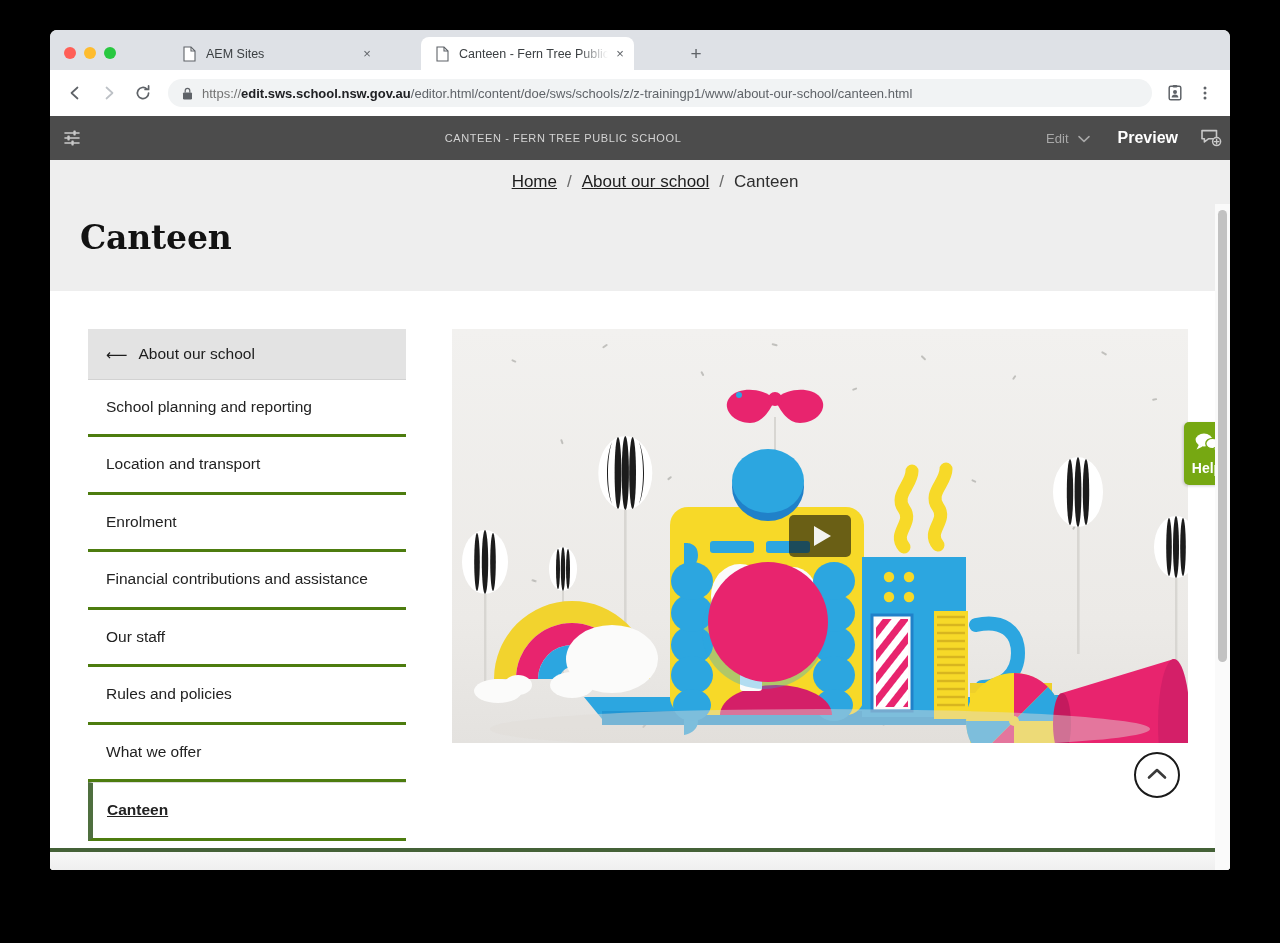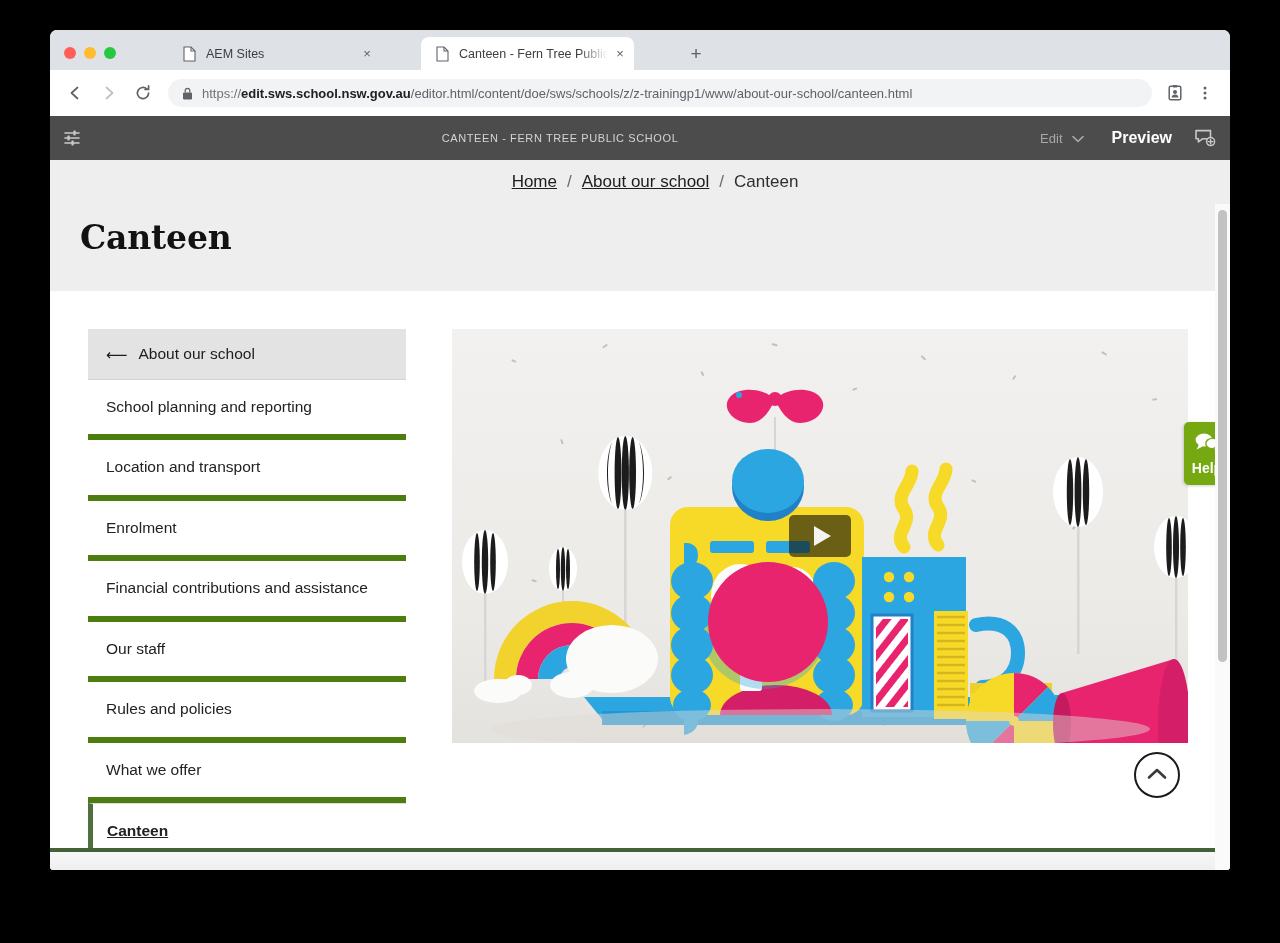--- a/index.html
+++ b/index.html
@@ -167,21 +167,20 @@
     flex: 1 1 auto;
     text-align: center;
     font-size: 11px;
     letter-spacing: 0.6px;
     color: #d4d4d4;
   }
   #aem-right {
     display: flex;
     align-items: center;
     gap: 0;
-    padding-right: 6px;
     flex: 0 0 auto;
   }
   #aem-edit-mode {
     display: flex; align-items: center; gap: 9px;
     font-size: 13px; color: #a8a8a8;
     padding: 0 14px;
   }
   #aem-preview {
     font-size: 16px; color: #fff; font-weight: bold;
     padding: 0 14px;
@@ -255,21 +254,21 @@
     border-bottom: 1px solid #d2d2d2;
     box-sizing: border-box;
   }
   .back-arrow { font-size: 15px; line-height: 1; color: #1d1d1d; }
 
   .nav-item {
     position: relative;
     padding: 16px 18px;
     font-size: 15.5px;
     color: #222;
-    border-bottom: 6px solid #4d7c0f;
+    border-bottom: 3px solid #4d7c0f;
     line-height: 1.45;
     box-sizing: border-box;
   }
   .nav-item.active {
     font-weight: bold;
     border-left: 5px solid #4f6f3f;
     padding-left: 14px;
     border-top: 1px solid #dcdcdc;
   }
   .nav-item.active .nav-label { text-decoration: underline; }

